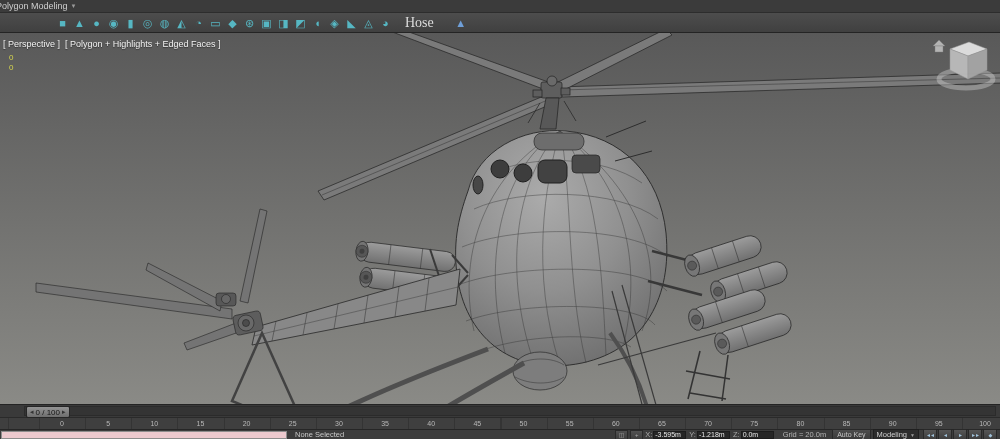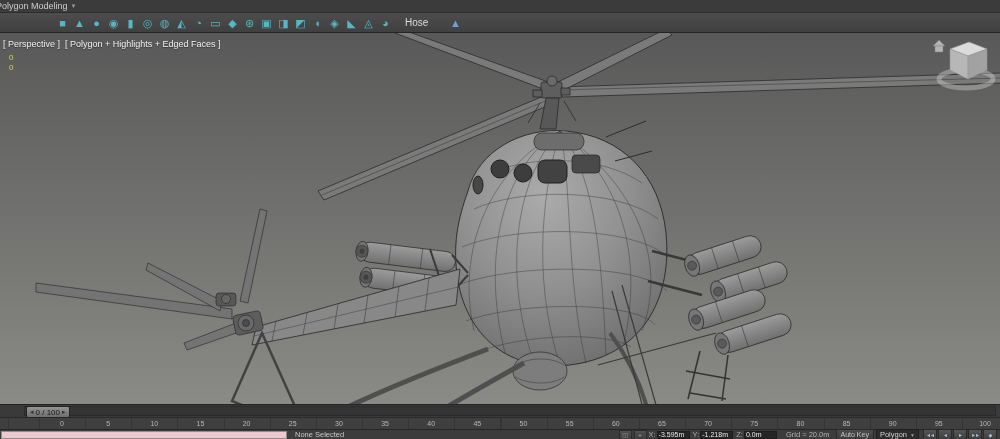--- a/index.html
+++ b/index.html
@@ -11,21 +11,21 @@
           display:flex;align-items:center;font-size:9px;color:#cfcfcf;overflow:hidden;}
   .ribbon .menu{display:flex;align-items:center;gap:3px;margin-left:-4px;cursor:default;white-space:nowrap;}
   .ribbon .caret{font-size:6px;color:#9a9a9a;}
 
   
   .toolbar{height:20px;background:linear-gradient(#4d4d4d,#404040);border-bottom:1px solid #242424;
            box-sizing:border-box;display:flex;align-items:center;}
   .icon-row{display:flex;align-items:center;margin-left:54px;}
   .tool-icon{width:17px;height:16px;display:flex;align-items:center;justify-content:center;
              font-size:11px;line-height:16px;color:#56b7c3;cursor:pointer;}
-  .hose-btn{font-size:10px;color:#dcdcdc;padding:1px 5px;margin-left:6px;cursor:pointer;}
+  .hose-btn{font-size:14px;color:#dcdcdc;padding:1px 5px;margin-left:6px;cursor:pointer;font-family:Liberation Serif, serif;}
   .prism-icon{margin-left:14px;color:#6f9fd8;font-size:11px;width:16px;text-align:center;cursor:pointer;}
 
   
   .viewport{position:relative;height:371px;background:linear-gradient(#595959,#8a8a86);overflow:hidden;}
   .viewport svg.scene{position:absolute;left:0;top:0;}
   .vp-label{position:absolute;top:6px;left:3px;display:flex;gap:5px;font-size:9px;color:#f2f2f2;
             text-shadow:0 1px 1px rgba(0,0,0,.45);z-index:3;text-align:right;}
   .vp-label span{cursor:pointer;white-space:nowrap;}
   .overlay-vals{position:absolute;left:9px;top:20px;z-index:3;color:#d6d64e;font-size:8px;line-height:10px;}
 
@@ -340,21 +340,21 @@
       <span class="lbl">Y:</span>
       <input class="coord-input" value="-1.218m" style="">
     </div>
     <div class="coord">
       <span class="lbl">Z:</span>
       <input class="coord-input" value="0.0m" style="">
     </div>
     <span class="grid-lbl">Grid = 20.0m</span>
     <div class="autokey-btn">Auto Key</div>
     <div class="sel-drop">
-      <span>Polygon</span>
+      <span>Modeling</span>
       <span class="dd-caret">▼</span>
     </div>
     <div class="playback">
         <div class="pb-btn">◄◄</div>
         <div class="pb-btn">◄</div>
         <div class="pb-btn">►</div>
         <div class="pb-btn">►►</div>
         <div class="pb-btn">◆</div>
       </div>
   </div>

